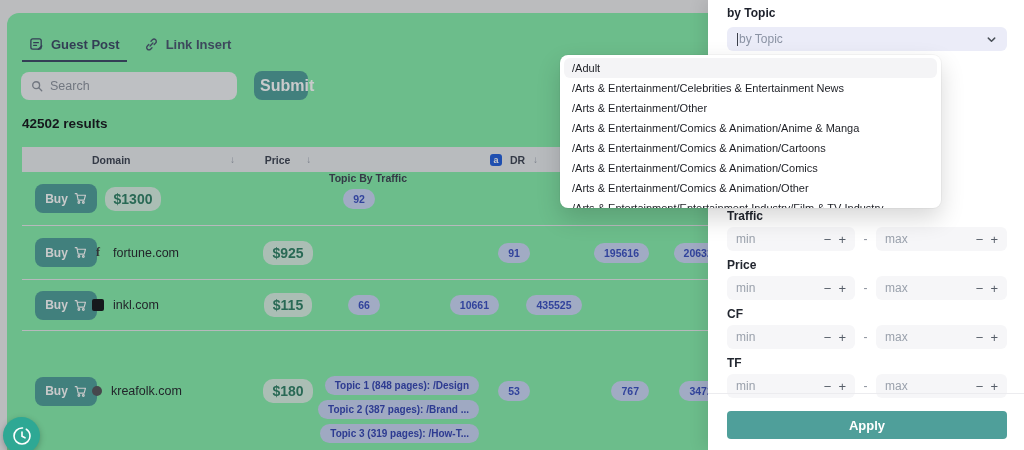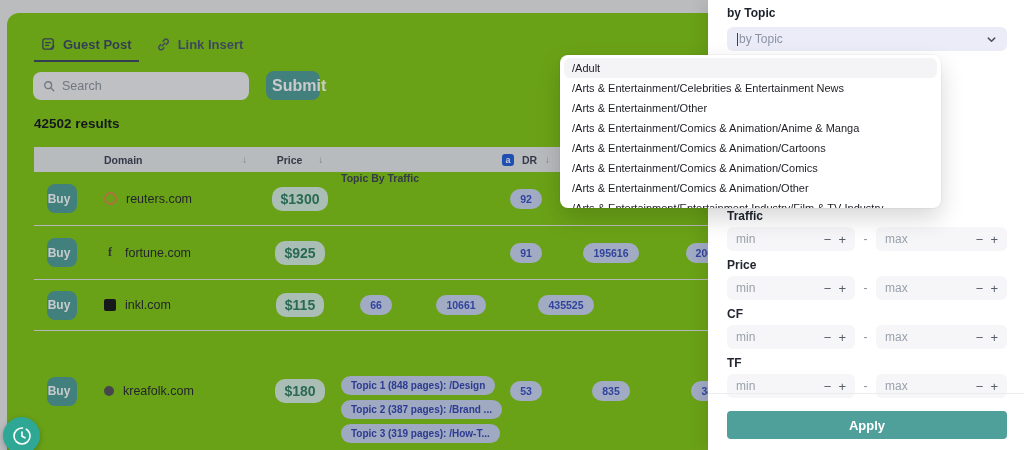--- a/index.html
+++ b/index.html
@@ -1,46 +1,46 @@
 <!DOCTYPE html>
 <html><head>
 <meta charset="utf-8">
 <style>
   html,body{margin:0;padding:0;}
   body{width:1024px;height:450px;overflow:hidden;font-family:"Liberation Sans",sans-serif;}
   .stage{position:relative;width:1024px;height:450px;background:#ededef;overflow:hidden;}
 
   
-  .card{position:absolute;left:7px;top:13px;right:0;bottom:0;background:#84cc16;border-top-left-radius:12px;padding-left:12px;}
+  .card{position:absolute;left:7px;top:13px;right:0;bottom:0;background:#86efac;border-top-left-radius:12px;}
   .tabs{display:flex;gap:10px;margin:22px 0 0 15px;}
   .tab{display:flex;align-items:center;gap:7px;padding:2px 7px 8px 7px;font-size:13px;font-weight:700;color:#4a5670;cursor:pointer;border-bottom:2.5px solid transparent;}
   .tab.active{color:#3d4a66;border-bottom-color:#3d4a66;}
   .tab svg{display:block;}
   .search-row{display:flex;align-items:center;gap:17px;margin:9px 0 0 14px;}
   .search-box{display:flex;align-items:center;gap:7px;width:216px;height:28px;background:#f1f2f5;border-radius:8px;padding:0 10px;box-sizing:border-box;}
   .search-box .ph{font-size:12.5px;color:#8d939e;}
   .btn{border:none;cursor:pointer;background:#4f9f9a;color:#fff;font-family:"Liberation Sans",sans-serif;font-weight:700;border-radius:8px;}
   .btn.submit{width:54px;height:29px;font-size:16px;}
   .results{margin:16px 0 0 15px;font-size:13.5px;font-weight:800;color:#15171c;}
 
   
   .table{margin:16px 0 0 15px;width:1000px;}
   .thead{display:flex;align-items:center;height:25px;background:#e9ecef;font-size:10.5px;font-weight:700;color:#3e4453;}
   .trow{display:flex;align-items:center;min-height:50px;border-bottom:1px solid #e7e9ec;}
   .col-buy{width:70px;padding-left:13px;box-sizing:border-box;}
   .col-domain{width:155px;display:flex;align-items:center;gap:9px;}
   .col-price{width:82px;display:flex;justify-content:center;}
-  .col-topic{width:150px;display:flex;flex-direction:column;align-items:flex-start;gap:5px;padding:8px 0;margin-top:37px;}
+  .col-topic{width:150px;display:flex;flex-direction:column;align-items:flex-end;gap:5px;padding:8px 0;margin-top:37px;}
   .col-dr{width:70px;display:flex;justify-content:center;align-items:center;gap:8px;}
-  .col-m1{width:100px;display:flex;justify-content:center;}
+  .col-m1{width:100px;display:flex;justify-content:flex-end;}
   .col-m2{width:110px;display:flex;justify-content:center;}
   .thead .col-domain{justify-content:space-between;padding-right:12px;box-sizing:border-box;}
   .thead .col-price{gap:16px;}
   .sort{font-size:10px;color:#9aa0ad;font-weight:400;}
-  .buy-btn{display:flex;align-items:center;justify-content:center;gap:6px;width:30px;height:29px;font-size:12px;}
+  .buy-btn{display:flex;align-items:center;justify-content:center;gap:6px;width:62px;height:29px;font-size:12px;}
   .domain-name{font-size:12.5px;color:#26282e;}
   .fav{flex:0 0 auto;}
   .fav-orange-ring{width:9px;height:9px;border:2px solid #dd8a4a;border-radius:50%;}
   .fav-letter-f{width:12px;text-align:center;font-size:12px;font-weight:700;color:#3a3a3e;font-family:"Liberation Serif",serif;}
   .fav-dark-square{width:12px;height:12px;background:#17181c;border-radius:2px;}
   .fav-dark-dot{width:10px;height:10px;background:#55555a;border-radius:50%;}
   .badge{display:inline-block;border-radius:10px;white-space:nowrap;}
   .badge.price{background:#d9f0e3;color:#2f8166;font-size:14px;font-weight:700;padding:4px 9px;text-align:center;}
   .badge.num{background:#ccd7f6;color:#3a50c2;font-size:10.5px;font-weight:700;padding:4px 10px;}
   .badge.topic{background:#c9d4f4;color:#3546b4;font-size:10px;font-weight:600;padding:4px 10px;border-radius:10px;}
@@ -142,24 +142,20 @@
       <div class="col-buy">
         <button class="btn buy-btn">
           <span>Buy</span>
           <svg width="13" height="13" viewBox="0 0 16 16" fill="none" stroke="#ffffff" stroke-width="1.4" stroke-linecap="round" stroke-linejoin="round">
             <path d="M1.5 2h2l1.6 8h7.4l1.6-6H4.2"></path>
                   <circle cx="6" cy="13" r="1.1"></circle>
                   <circle cx="11.5" cy="13" r="1.1"></circle>
           </svg>
         </button>
       </div>
-      <div class="col-domain">
-        <span class="fav fav-orange-ring"></span>
-        <span class="domain-name">reuters.com</span>
-      </div>
       <div class="col-price">
         <span class="badge price">$1300</span>
       </div>
       <div class="col-topic"></div>
       <div class="col-dr">
         <span class="badge num">92</span>
       </div>
       <div class="col-m1">
         
       </div>
@@ -244,21 +240,21 @@
       </div>
       <div class="col-topic">
               <span class="badge topic">Topic 1 (848 pages): /Design</span>
               <span class="badge topic">Topic 2 (387 pages): /Brand ...</span>
               <span class="badge topic">Topic 3 (319 pages): /How-T...</span>
             </div>
       <div class="col-dr">
         <span class="badge num">53</span>
       </div>
       <div class="col-m1">
-        <span class="badge num">835</span>
+        <span class="badge num">767</span>
       </div>
       <div class="col-m2">
         <span class="badge num">34726</span>
       </div>
     </div>
         </div>
     </div>
   </div>
 
   <div class="overlay"></div>

